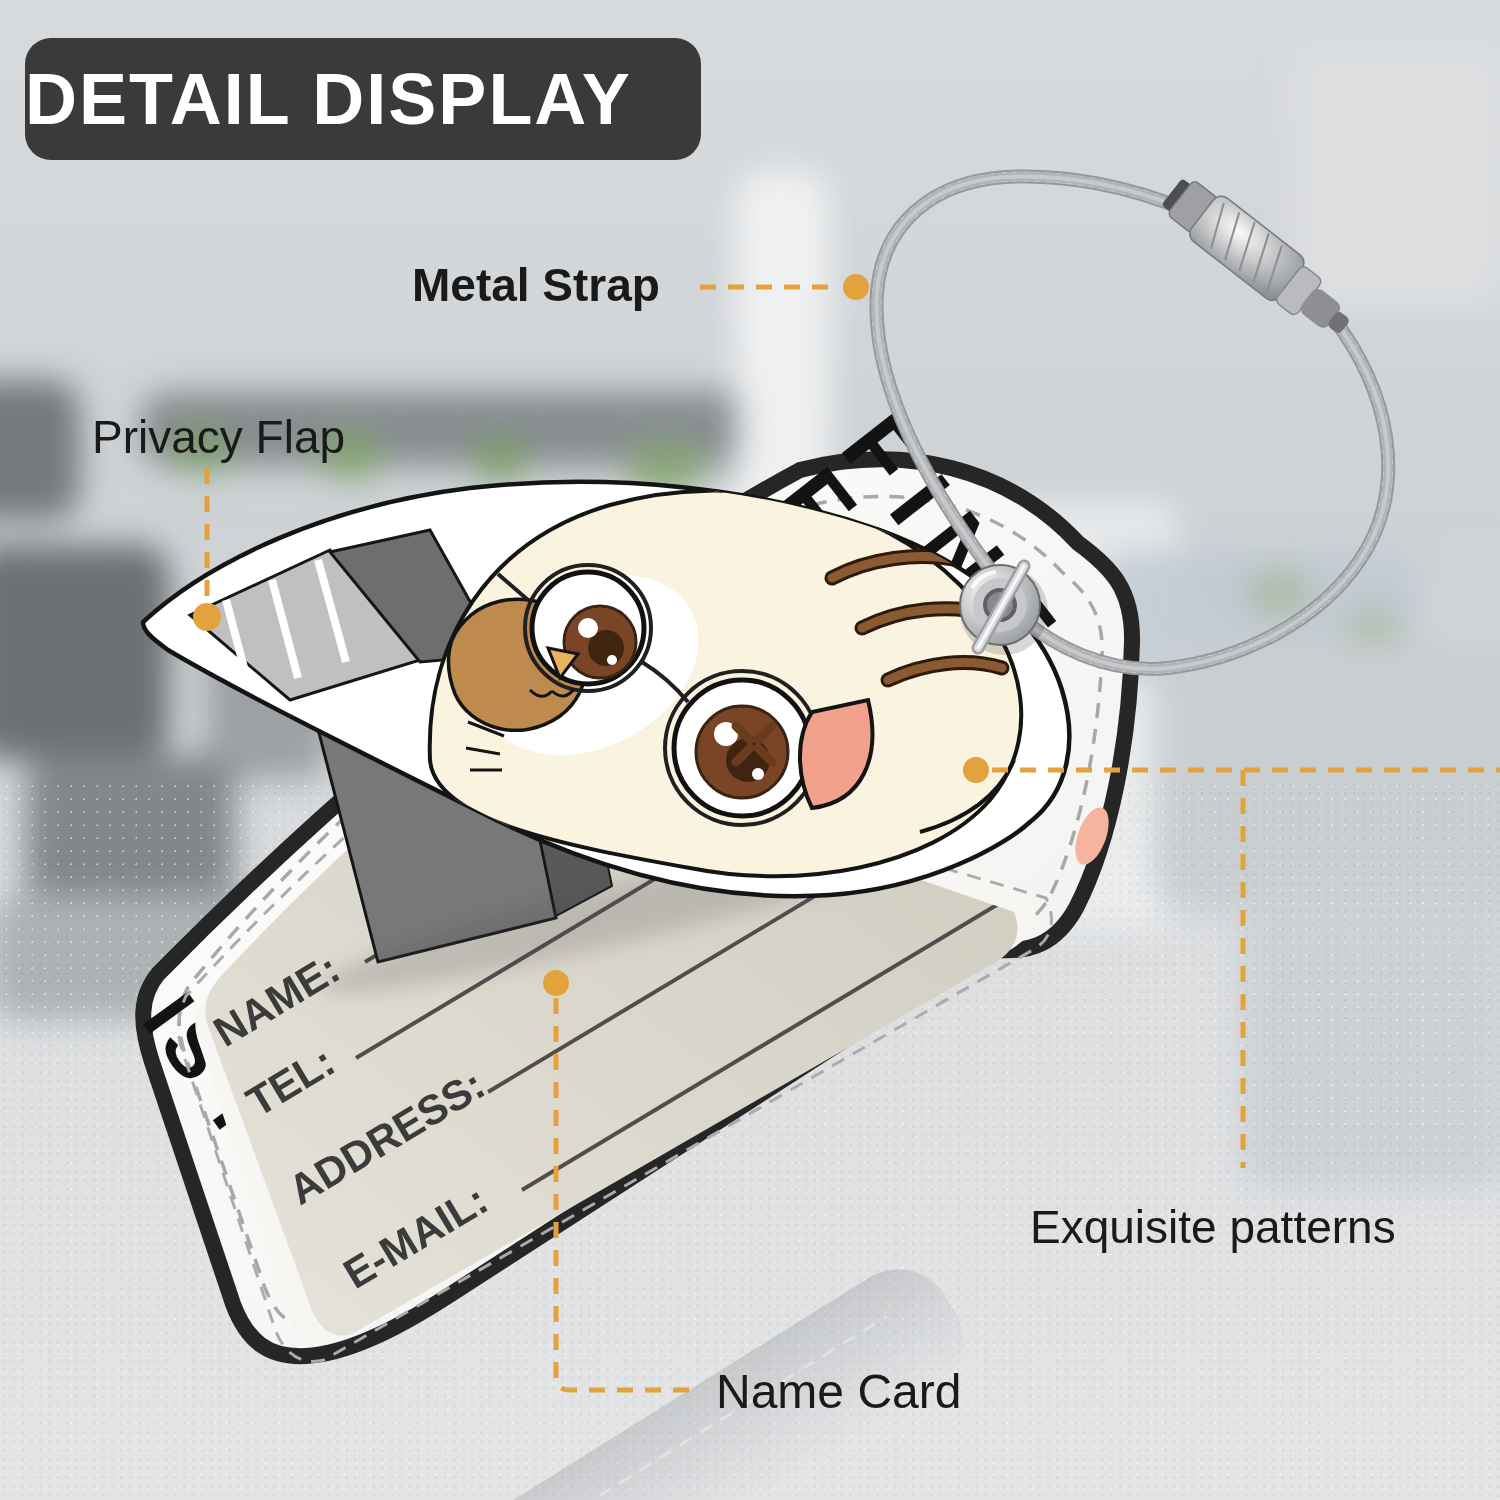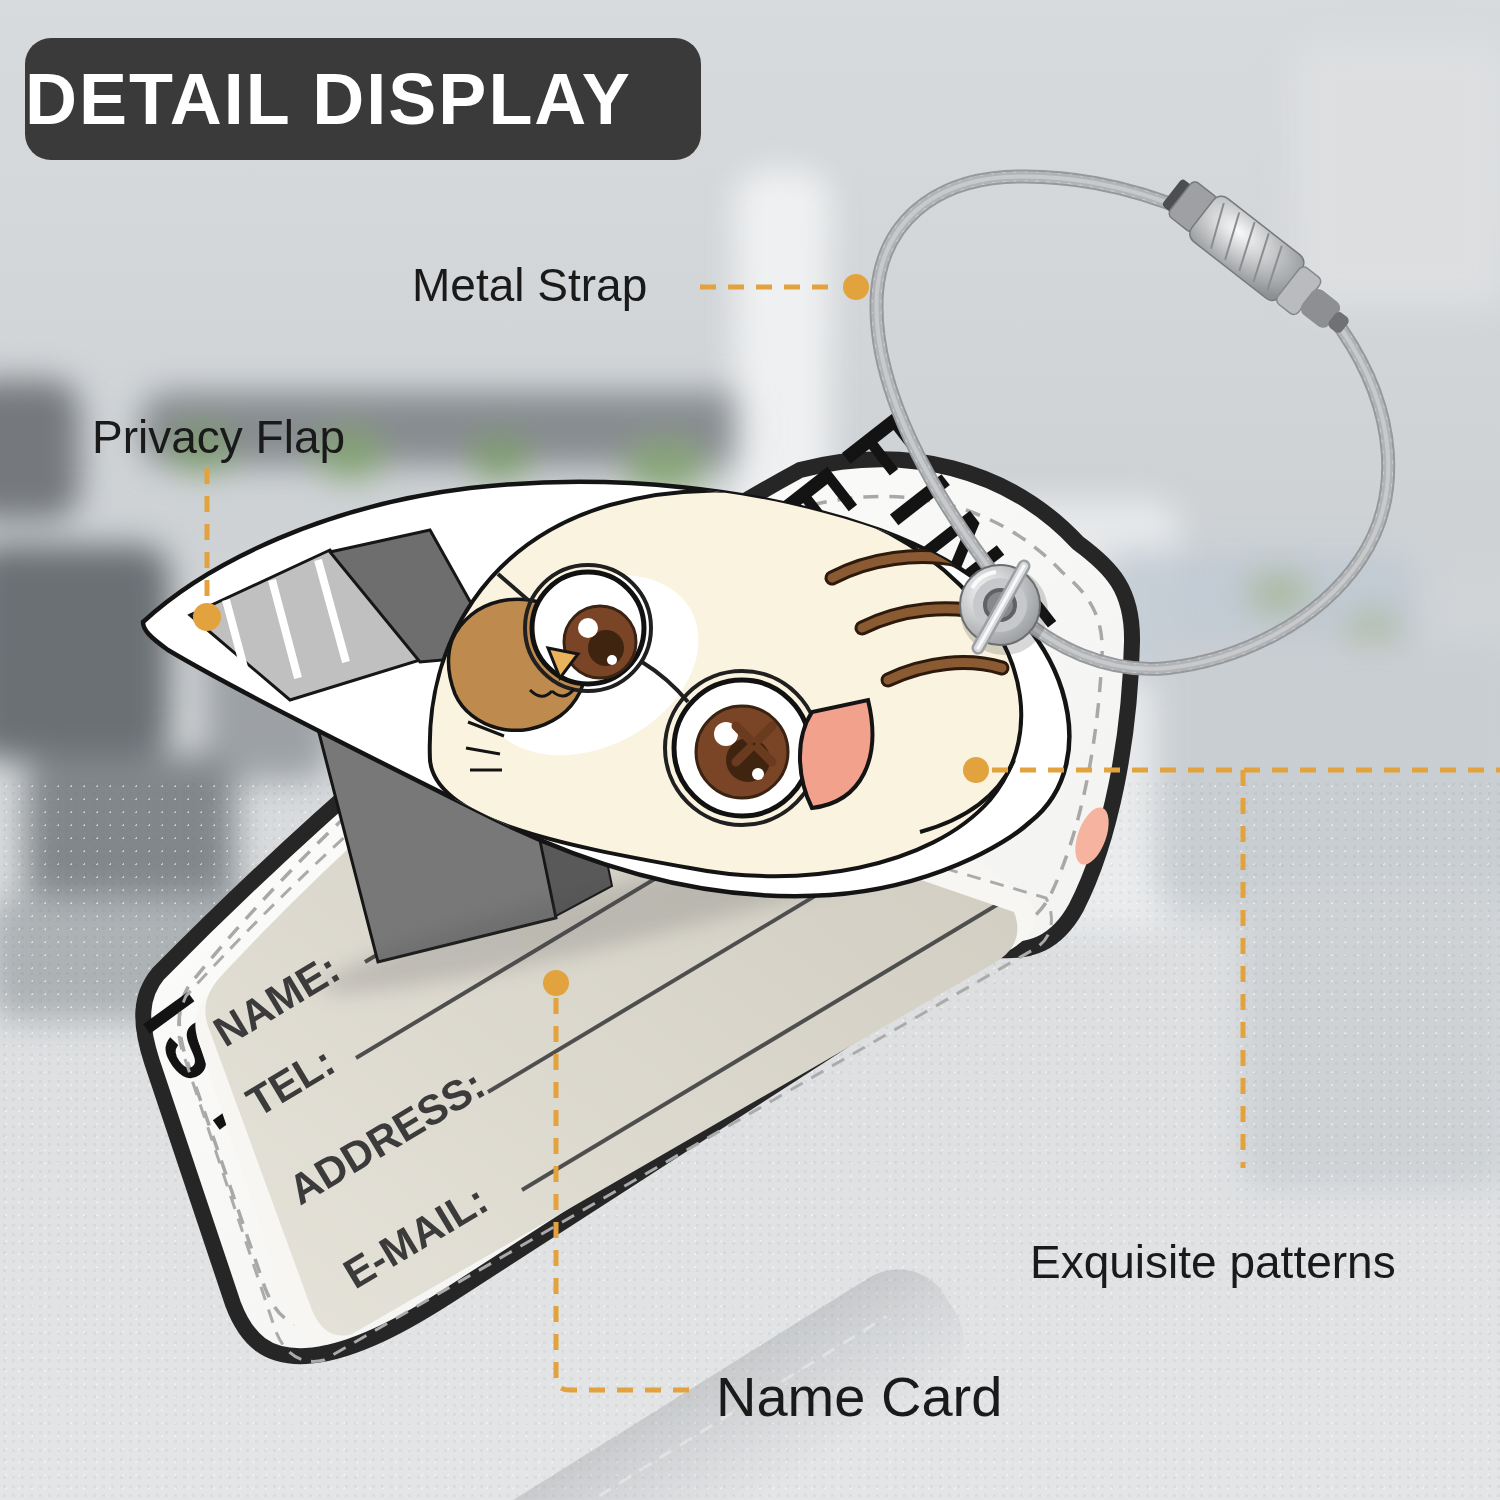--- a/index.html
+++ b/index.html
@@ -9,21 +9,21 @@
   .blobs{position:absolute;inset:0;filter:blur(16px);}
   .blob{position:absolute;border-radius:30px;}
   .texture{position:absolute;left:0;right:0;top:52%;bottom:0;
      background-image:radial-gradient(rgba(90,95,100,.06) 1.5px,transparent 1.5px),
                       radial-gradient(rgba(255,255,255,.55) 1px,transparent 1px);
      background-size:9px 9px,13px 13px;}
   .badge{position:absolute;left:25px;top:38px;width:676px;height:122px;background:#3a3a3a;
      border-radius:26px;color:#fff;font-weight:bold;font-size:72px;letter-spacing:2px;
      line-height:122px;}
   .callout{position:absolute;color:#1a1a1a;font-size:46px;white-space:nowrap;}
-  #lbl-name-card{font-size:56px;}
+  #lbl-name-card{font-size:48px;}
   svg{position:absolute;left:0;top:0;}
   .leader{stroke:#E2A23E;stroke-width:5;fill:none;stroke-dasharray:16 12;}
   .dot{fill:#E2A23E;stroke:none;}
 </style>
 </head>
 <body>
 
 <div id="stage">
 
   <div class="blobs">
@@ -221,18 +221,18 @@
       <path class="leader" d="M 992,770 H 1500 M 1243,770 V 1168"></path>
       <circle class="dot" cx="976" cy="770" r="13"></circle>
       <path class="leader" d="M 556,998 V 1378 Q 556,1390 570,1390 H 700"></path>
       <circle class="dot" cx="556" cy="983" r="13"></circle>
     </g>
   </svg>
 
   <div class="badge">
     <span>DETAIL DISPLAY</span>
   </div>
-  <div class="callout" id="lbl-metal-strap" style="left:412px;top:258px;">Metal Strap</div>
+  <div class="callout" id="lbl-metal-strap" style="left:412px;top:258px;font-weight:bold;">Metal Strap</div>
   <div class="callout" id="lbl-privacy-flap" style="left:92px;top:410px;">Privacy Flap</div>
-  <div class="callout" id="lbl-exquisite" style="left:1030px;top:1200px;margin-top:35px;">Exquisite patterns</div>
+  <div class="callout" id="lbl-exquisite" style="left:1030px;top:1200px;">Exquisite patterns</div>
   <div class="callout" id="lbl-name-card" style="left:716px;top:1364px;">Name Card</div>
 
 </div>
 
 </body></html>

